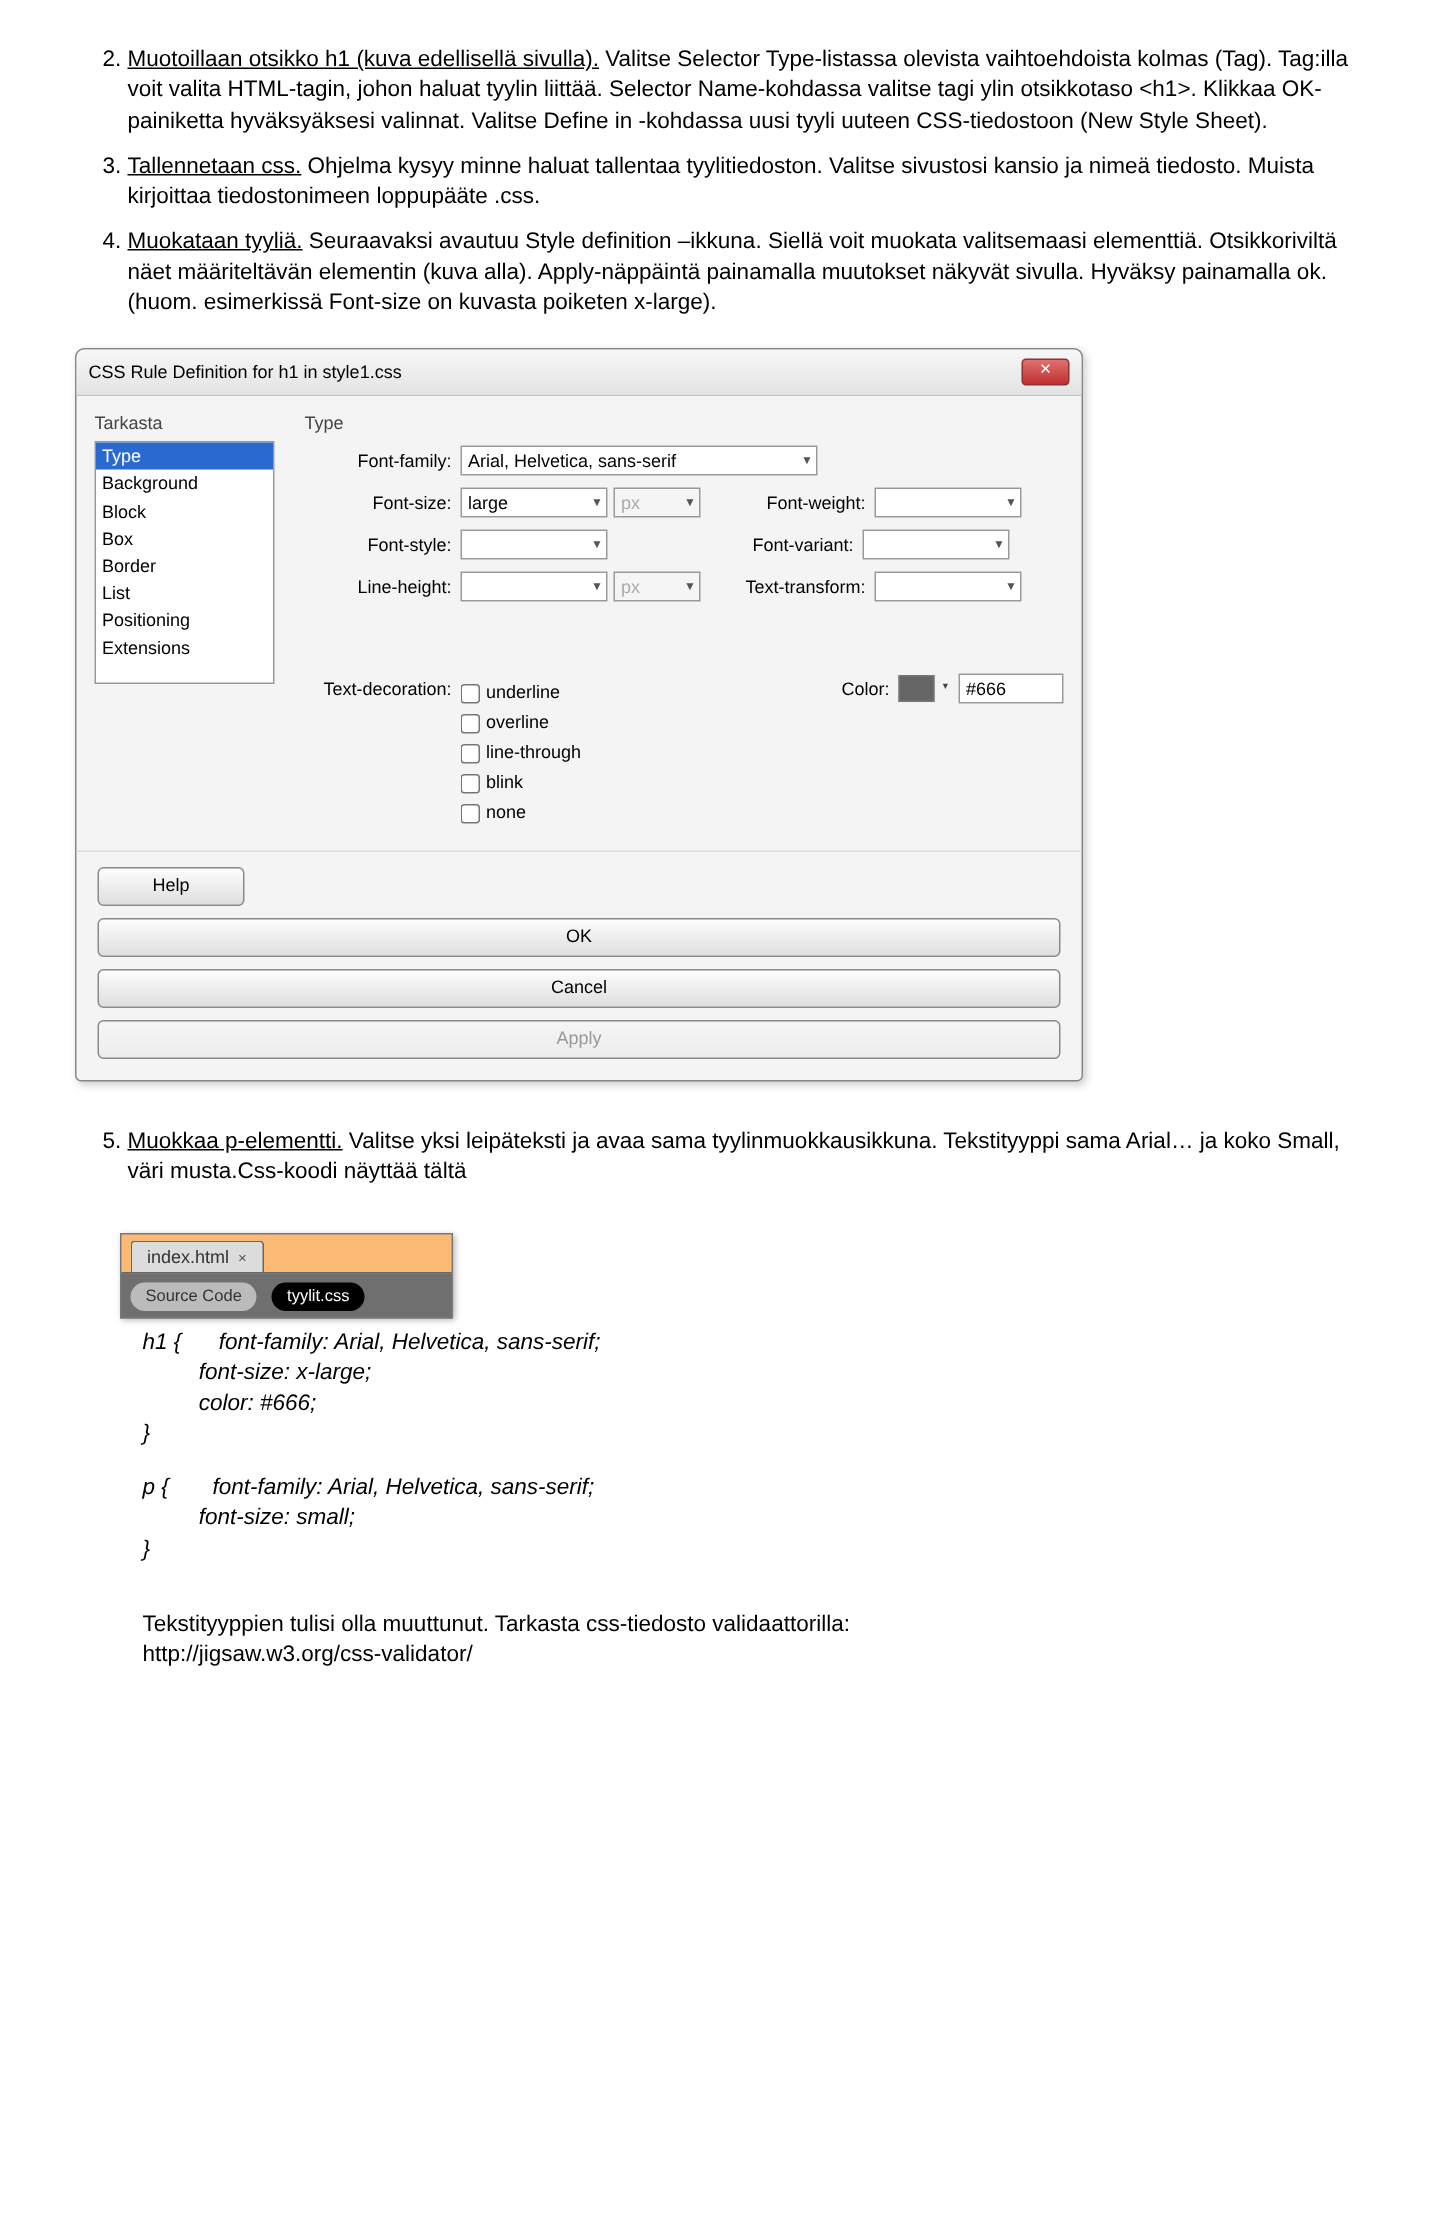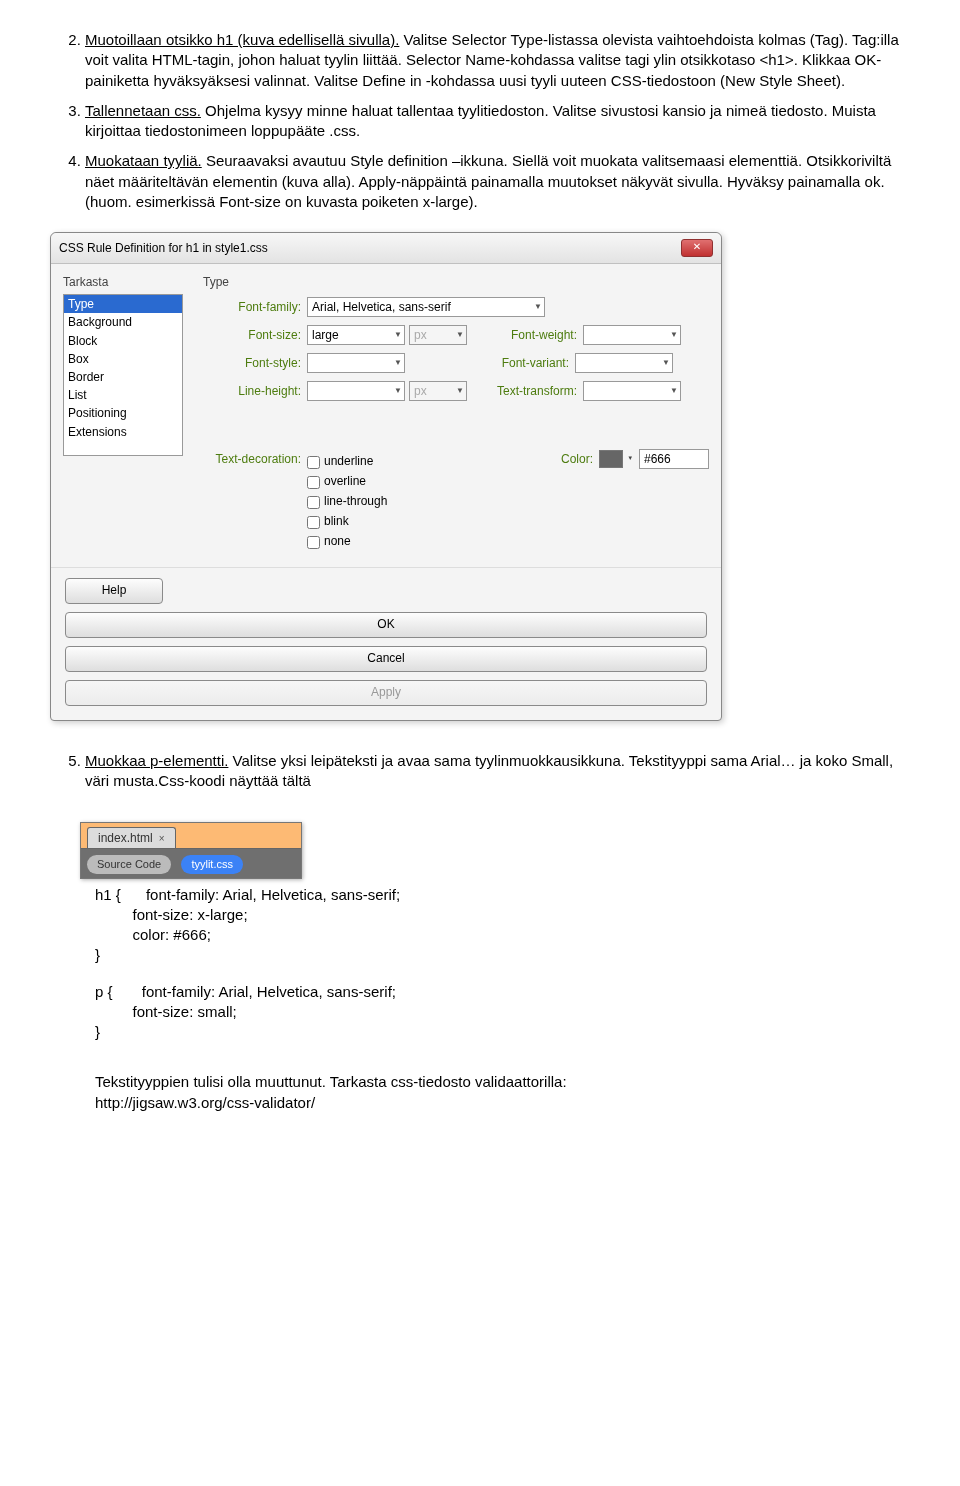--- a/index.html
+++ b/index.html
@@ -52,21 +52,21 @@
     border: 1px solid #999;
     background: #fff;
     font-size: 12px;
     width: 118px;
     height: 160px;
   }
   .catlist div { padding: 1px 4px; }
   .catlist div.sel { background: #2a6ad0; color:#fff; }
   .formcol { flex:1; padding-left: 20px; }
   .formrow { display:flex; align-items:center; margin: 6px 0; height:22px; }
-  .formrow label { width: 98px; text-align:right; padding-right:6px; font-size:12px; color:#4d7c0f; }
+  .formrow label { width: 98px; text-align:right; padding-right:6px; font-size:12px; color:#000000; }
   .combo {
     border:1px solid #999; background:#fff; height:18px;
     display:flex; align-items:center; justify-content:space-between;
     padding: 0 2px 0 4px; font-size:12px;
   }
   .combo .arrow { font-size:8px; color:#555; }
   .w230 { width: 230px; } .w90 { width:90px; } .w50 { width:50px; }
   .unit { margin-left:4px; }
   .disabled { color:#aaa; background:#f5f5f5; }
   .gap { width: 24px; }
@@ -95,24 +95,24 @@
   .tabimg .tabbar { background:#fdba74; padding:4px 6px 0 6px; border-bottom:1px solid #666; }
   .tabimg .tab {
     display:inline-block; background:#dcdcdc; color:#333;
     padding:2px 10px; font-size:12px; border:1px solid #666; border-bottom:none;
     border-radius:3px 3px 0 0; position:relative;
   }
   .tabimg .tab .x { font-size:10px; margin-left:6px; color:#555;}
   .tabimg .subbar { background:#6f6f6f; padding:4px 6px; }
   .pill { display:inline-block; background:#bbb; color:#333; font-size:11px;
     padding:2px 10px; border-radius:10px; margin-right:6px; }
-  .pill.active { background:#3b82f6; color:#fff; }
+  .pill.active { background:#000000; color:#fff; }
   .row5 { display:flex; align-items:flex-start; }
   .row5 .txt { flex:1; }
-  pre.code { font-family: Verdana, Arial, sans-serif; font-size:15px; margin:6px 0 16px 55px; line-height:1.35;}
+  pre.code { font-family: Verdana, Arial, sans-serif; font-size:15px; margin:6px 0 16px 55px; line-height:1.35;font-style:italic;}
 </style>
 </head>
 <body>
 
 <ol class="main" start="2">
   <li>
     <span class="u">Muotoillaan otsikko h1 (kuva edellisellä sivulla).</span><span> Valitse Selector Type-listassa olevista vaihtoehdoista kolmas (Tag). Tag:illa voit valita HTML-tagin, johon haluat tyylin liittää. Selector Name-kohdassa valitse tagi ylin otsikkotaso &lt;h1&gt;. Klikkaa OK-painiketta hyväksyäksesi valinnat. Valitse Define in -kohdassa uusi tyyli uuteen CSS-tiedostoon (New Style Sheet).</span>
   </li>
   <li>
     <span class="u">Tallennetaan css.</span><span> Ohjelma kysyy minne haluat tallentaa tyylitiedoston. Valitse sivustosi kansio ja nimeä tiedosto. Muista kirjoittaa tiedostonimeen loppupääte .css.</span>

